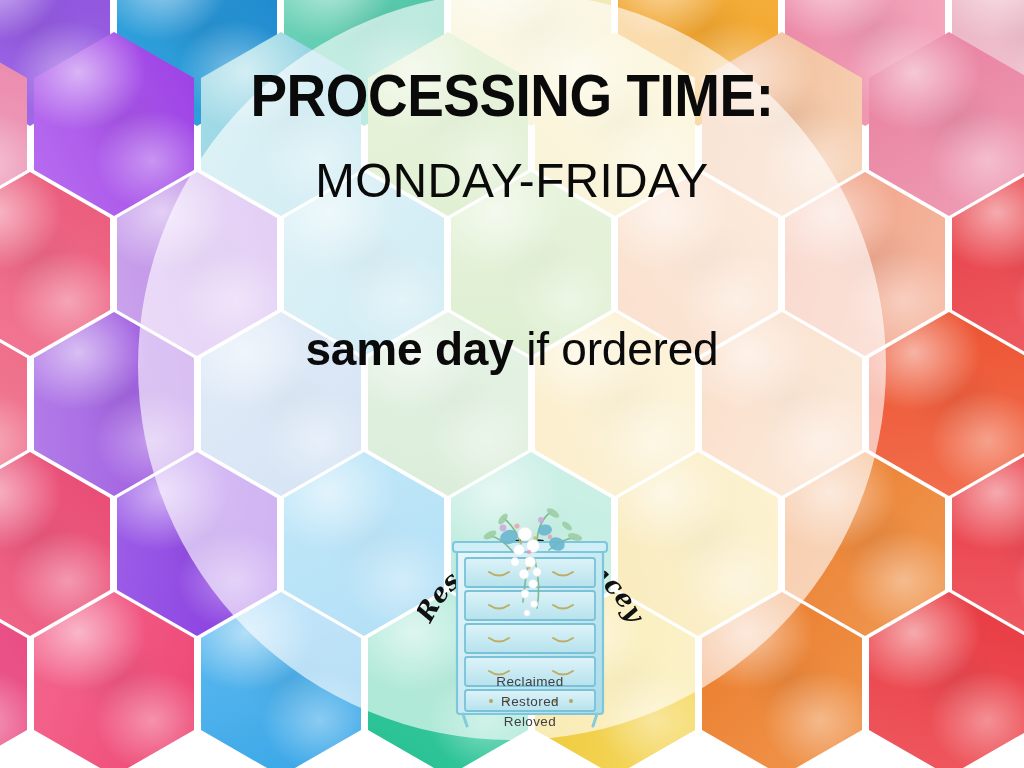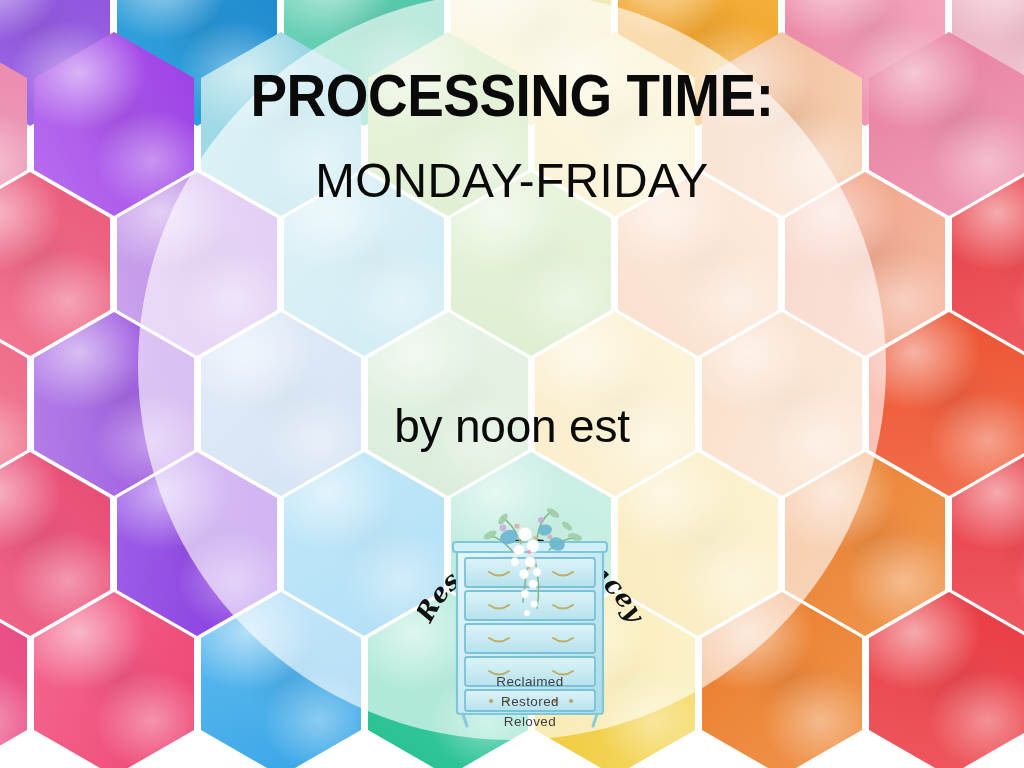--- a/index.html
+++ b/index.html
@@ -220,21 +220,21 @@
       </div>
       <div class="hex" style="left: 869px; top: 592px; width: 160px; height: 184px;">
         <div class="wash" style="background: linear-gradient(13deg, rgb(239, 89, 96), rgb(232, 57, 65));"></div>
       </div>
     </div>
   <div id="circle" style="background: rgba(255, 255, 255, 0.62);"></div>
 
   <div id="copy">
     <div class="line" id="l-title" style="color: rgb(10, 10, 10);">PROCESSING TIME:</div>
     <div class="line" id="l-sub" style="color: rgb(10, 10, 10);">MONDAY-FRIDAY</div>
-    <div class="line" id="l-b2" style="color: rgb(10, 10, 10);">by noon est</div>
+    <div class="line" id="l-b1" style="color: rgb(10, 10, 10);"><span class="strong">same day</span><span class="reg"> if ordered</span></div>
   </div>
 
   <div id="logo">
     <svg viewBox="0 0 226 252" xmlns="http://www.w3.org/2000/svg">
       <defs>
         <path id="arcpath" d="M 10,152 A 108,108 0 0 1 216,152" fill="none"></path>
         <linearGradient id="dg" x1="0" y1="0" x2="1" y2="1">
           <stop offset="0%" stop-color="#e8f7fb"></stop>
           <stop offset="55%" stop-color="#c6e9f2"></stop>
           <stop offset="100%" stop-color="#a9dbe8"></stop>

